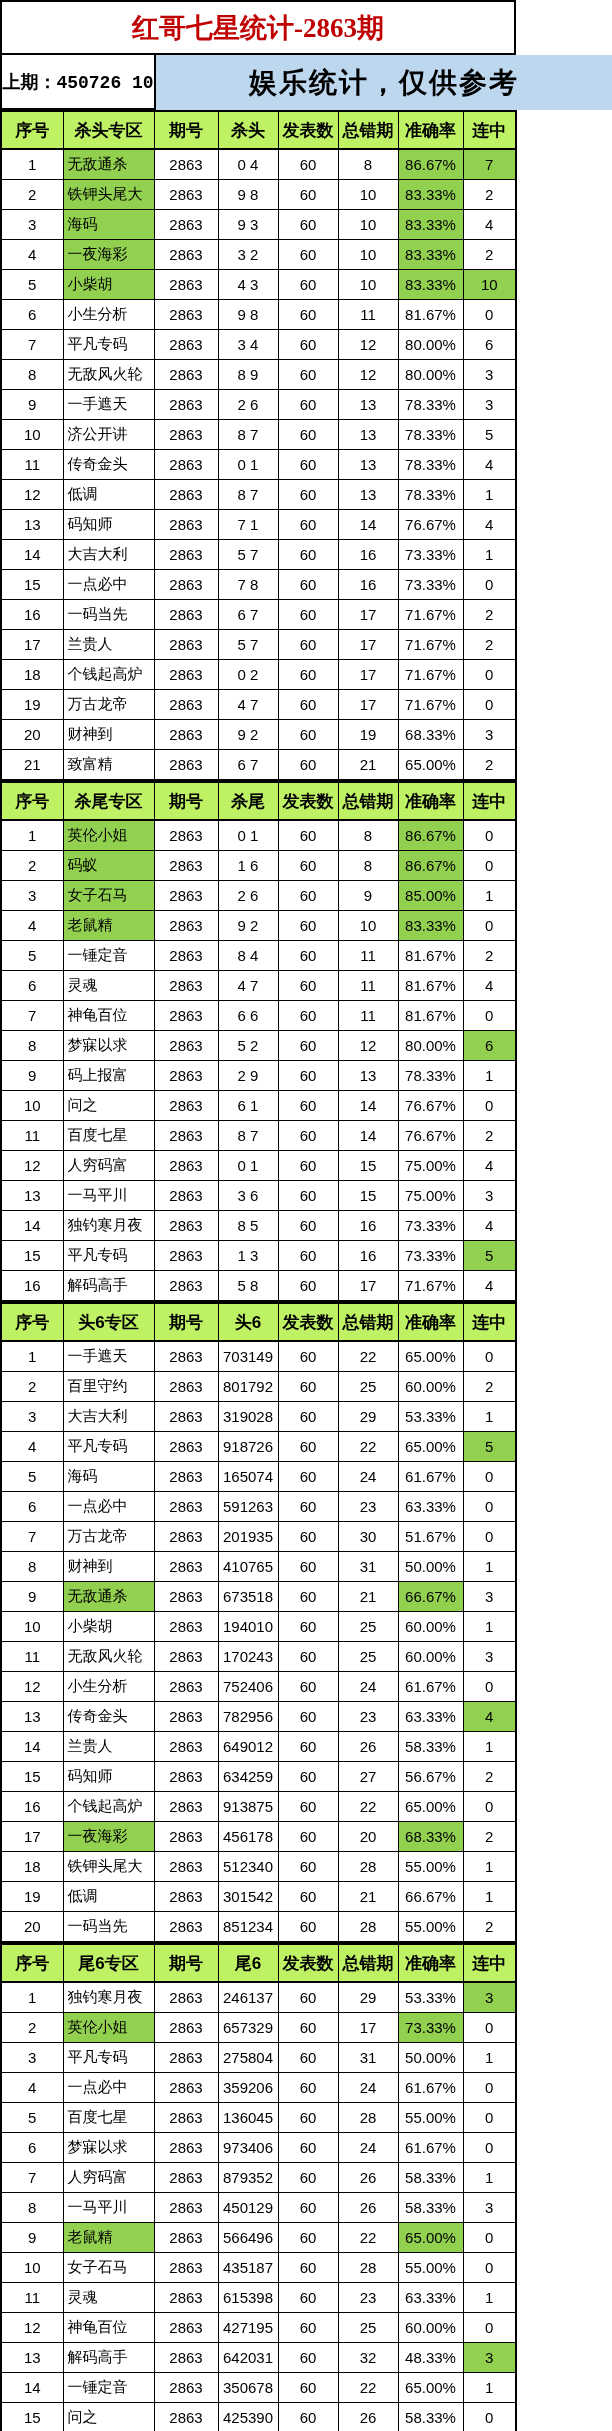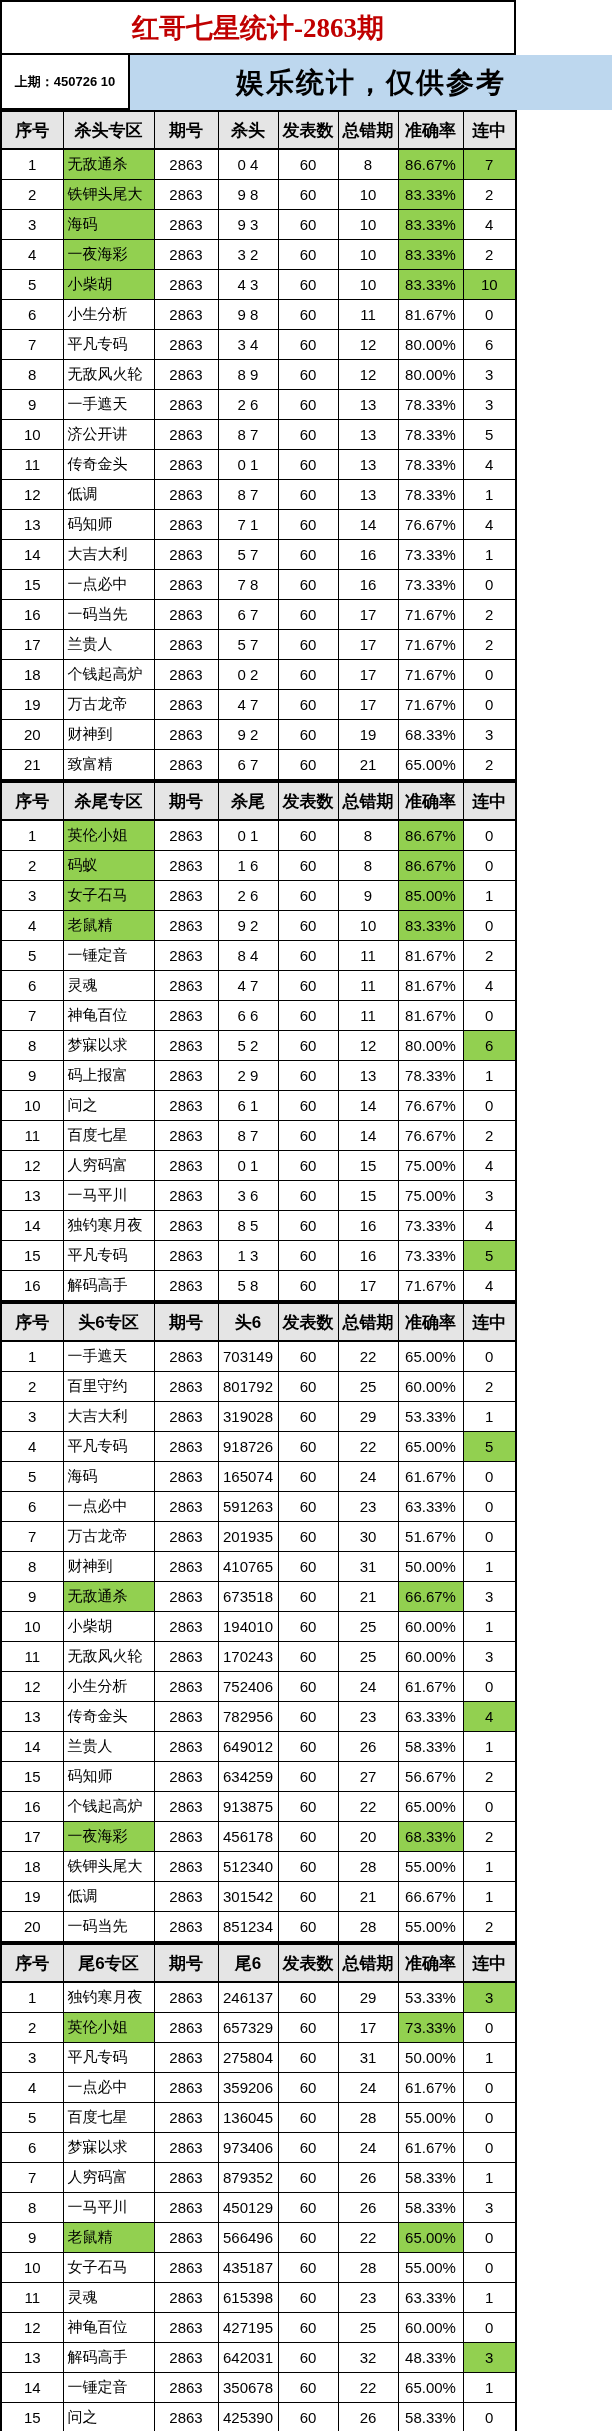--- a/index.html
+++ b/index.html
@@ -18,25 +18,25 @@
     font-weight:bold;font-size:27px;
     color:var(--title-red,#c00000);
   }
   .subheader{
     box-sizing:border-box;
     width:612px;height:55px;
     display:flex;
   }
   .last-issue{
     box-sizing:border-box;
-    width:130px;height:55px;
+    width:156px;height:55px;
     border-left:2px solid #000;border-right:2px solid #000;border-bottom:2px solid #000;
     display:flex;align-items:center;justify-content:center;
-    font-family:Liberation Sans, sans-serif;
-    font-weight:bold;font-size:13px;
+    font-family:Liberation Mono, monospace;
+    font-weight:bold;font-size:18px;
   }
   .notice{
     box-sizing:border-box;
     flex:1;height:55px;
     background:var(--banner-blue,#bdd7ee);
     display:flex;align-items:center;justify-content:center;
     font-family:"Liberation Serif","DejaVu Serif",serif;
     font-weight:bold;font-size:28px;letter-spacing:2px;
   }
   table.stat{
@@ -44,21 +44,21 @@
     border-collapse:collapse;
     table-layout:fixed;
     border:2px solid #000;
   }
   table.stat th{
     border:1px solid #000;
     border-bottom:2px solid #000;
     height:36px;
     font-size:17px;font-weight:bold;
     text-align:center;
-    background:#e5e5e5;
+    background:#bef264;
     padding:0;
   }
   table.stat td{
     border:1px solid #000;
     height:29px;
     font-size:15px;
     text-align:center;
     background:#fff;
     padding:0 2px;
     overflow:hidden;white-space:nowrap;

